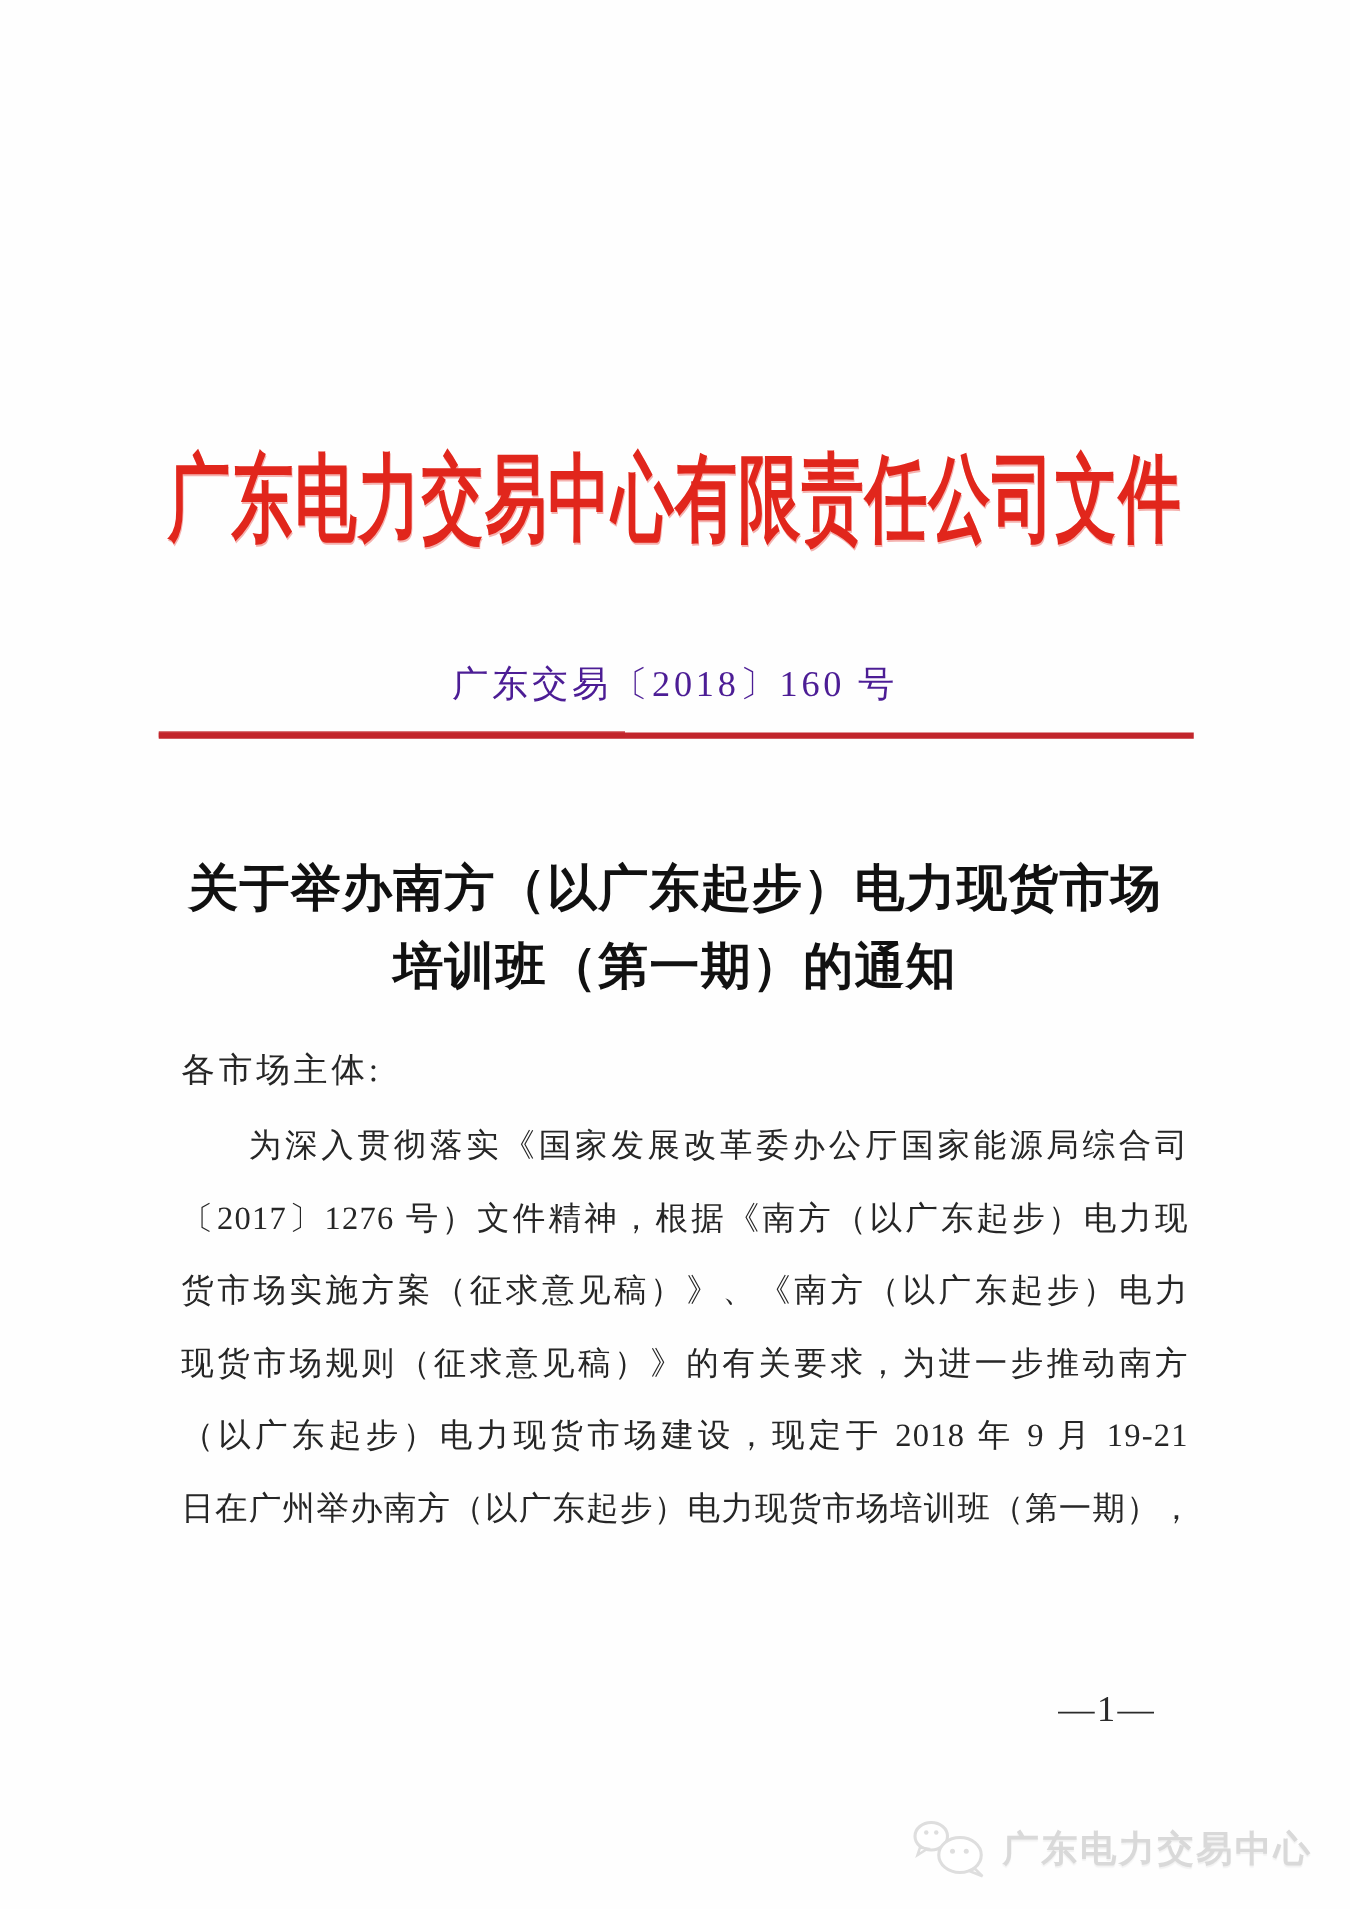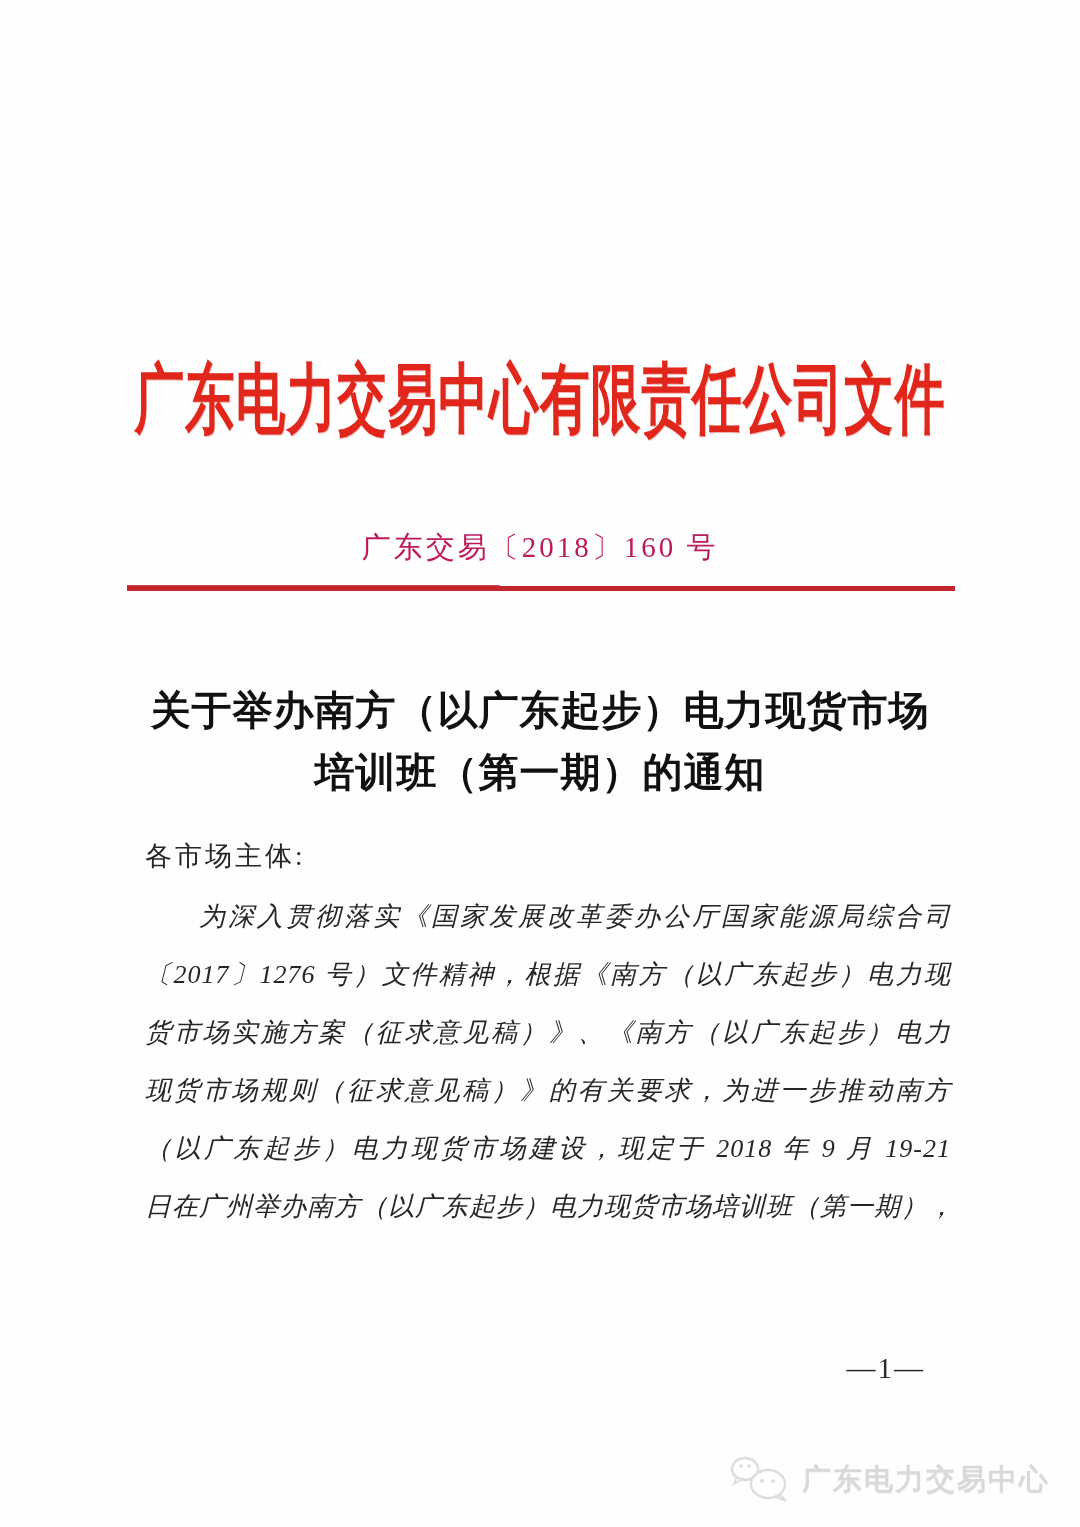--- a/index.html
+++ b/index.html
@@ -35,21 +35,21 @@
     transform-origin:center center;
     letter-spacing:2px;
     text-shadow:1px 1px 0 rgba(225,38,28,0.35);
   }
   
   .doc-number{
     position:absolute;top:528px;left:0;width:1080px;
     text-align:center;
     font-size:29px;
     letter-spacing:3px;
-    color:#be185d;
+    color:#4c1d95;
   }
   
   .red-rule{
     position:absolute;top:586px;left:127px;width:828px;height:5px;
     background:var(--rule-red);
   }
   .red-rule::before{
     content:"";position:absolute;left:0;top:-1px;width:45%;height:5px;
     background:var(--rule-red);opacity:.85;
   }
@@ -76,21 +76,20 @@
     position:absolute;top:888px;left:145px;width:806px;
   }
   .body-line{
     font-size:26px;
     line-height:58px;
     color:var(--body-text);
     text-align:justify;
     text-align-last:justify;
     white-space:nowrap;
     letter-spacing:1px;
-    font-style:italic;
   }
   .body-line.indent{
     padding-left:54px;
   }
   
   .page-number{
     position:absolute;top:1352px;left:0;width:925px;
     text-align:right;
     font-size:29px;
     color:#2b2b2b;

